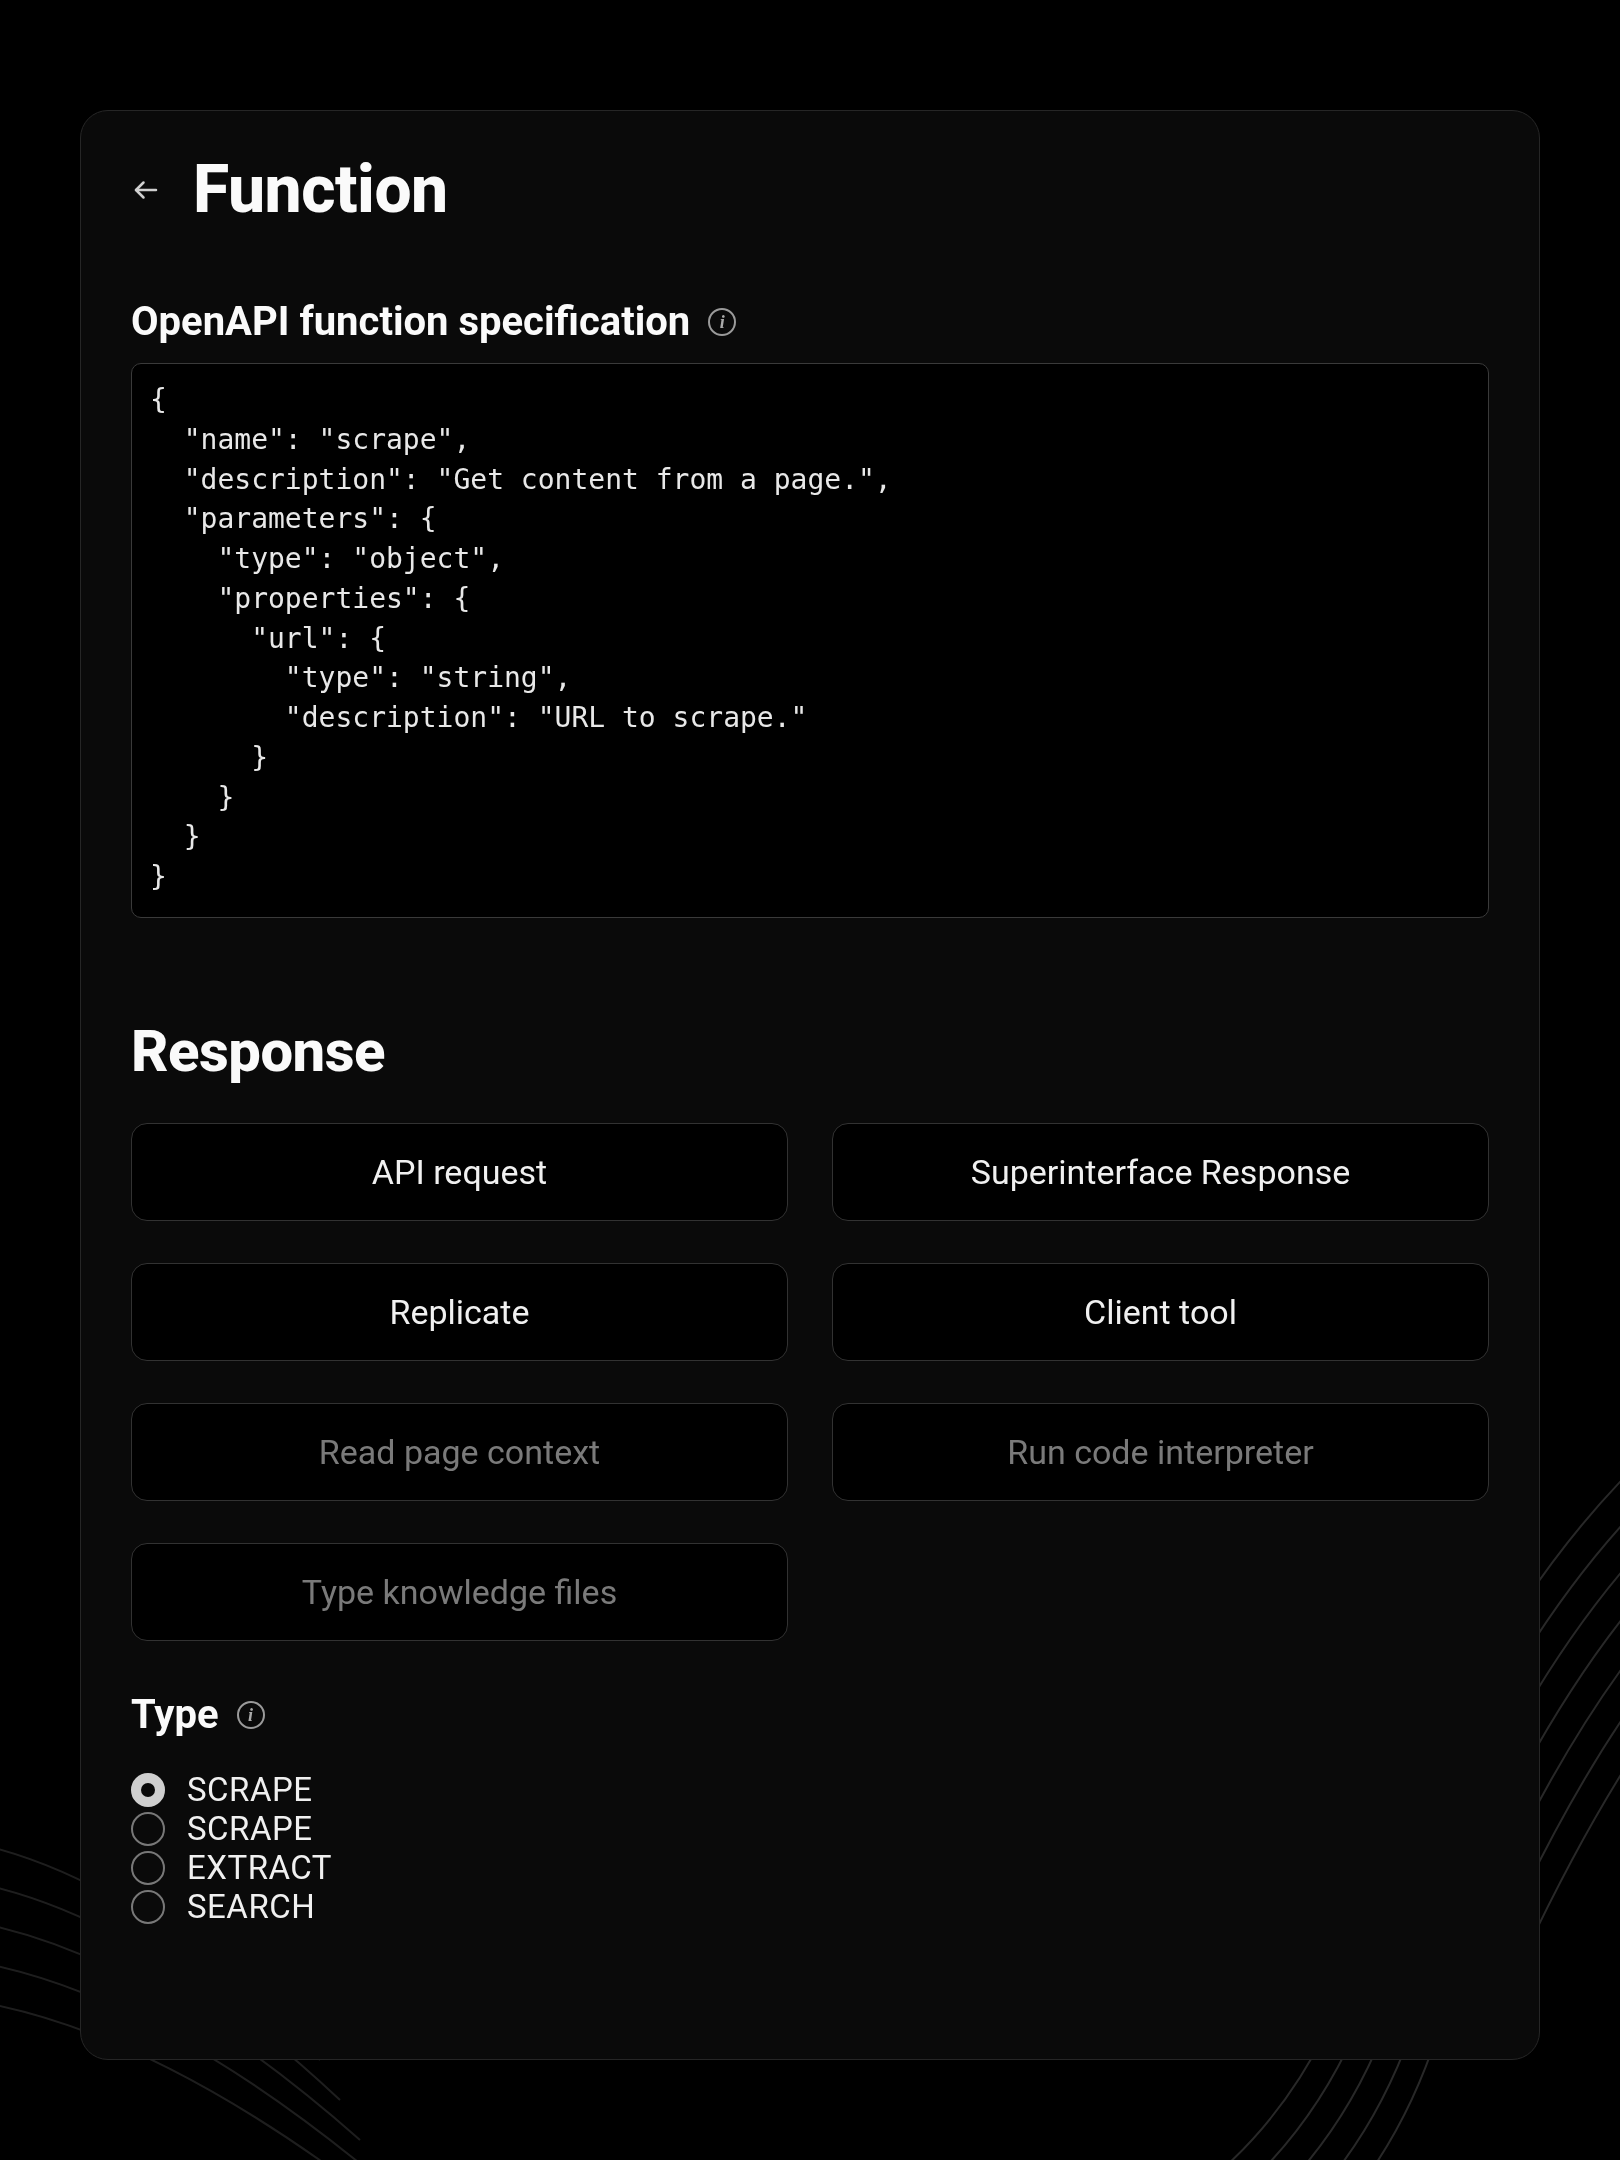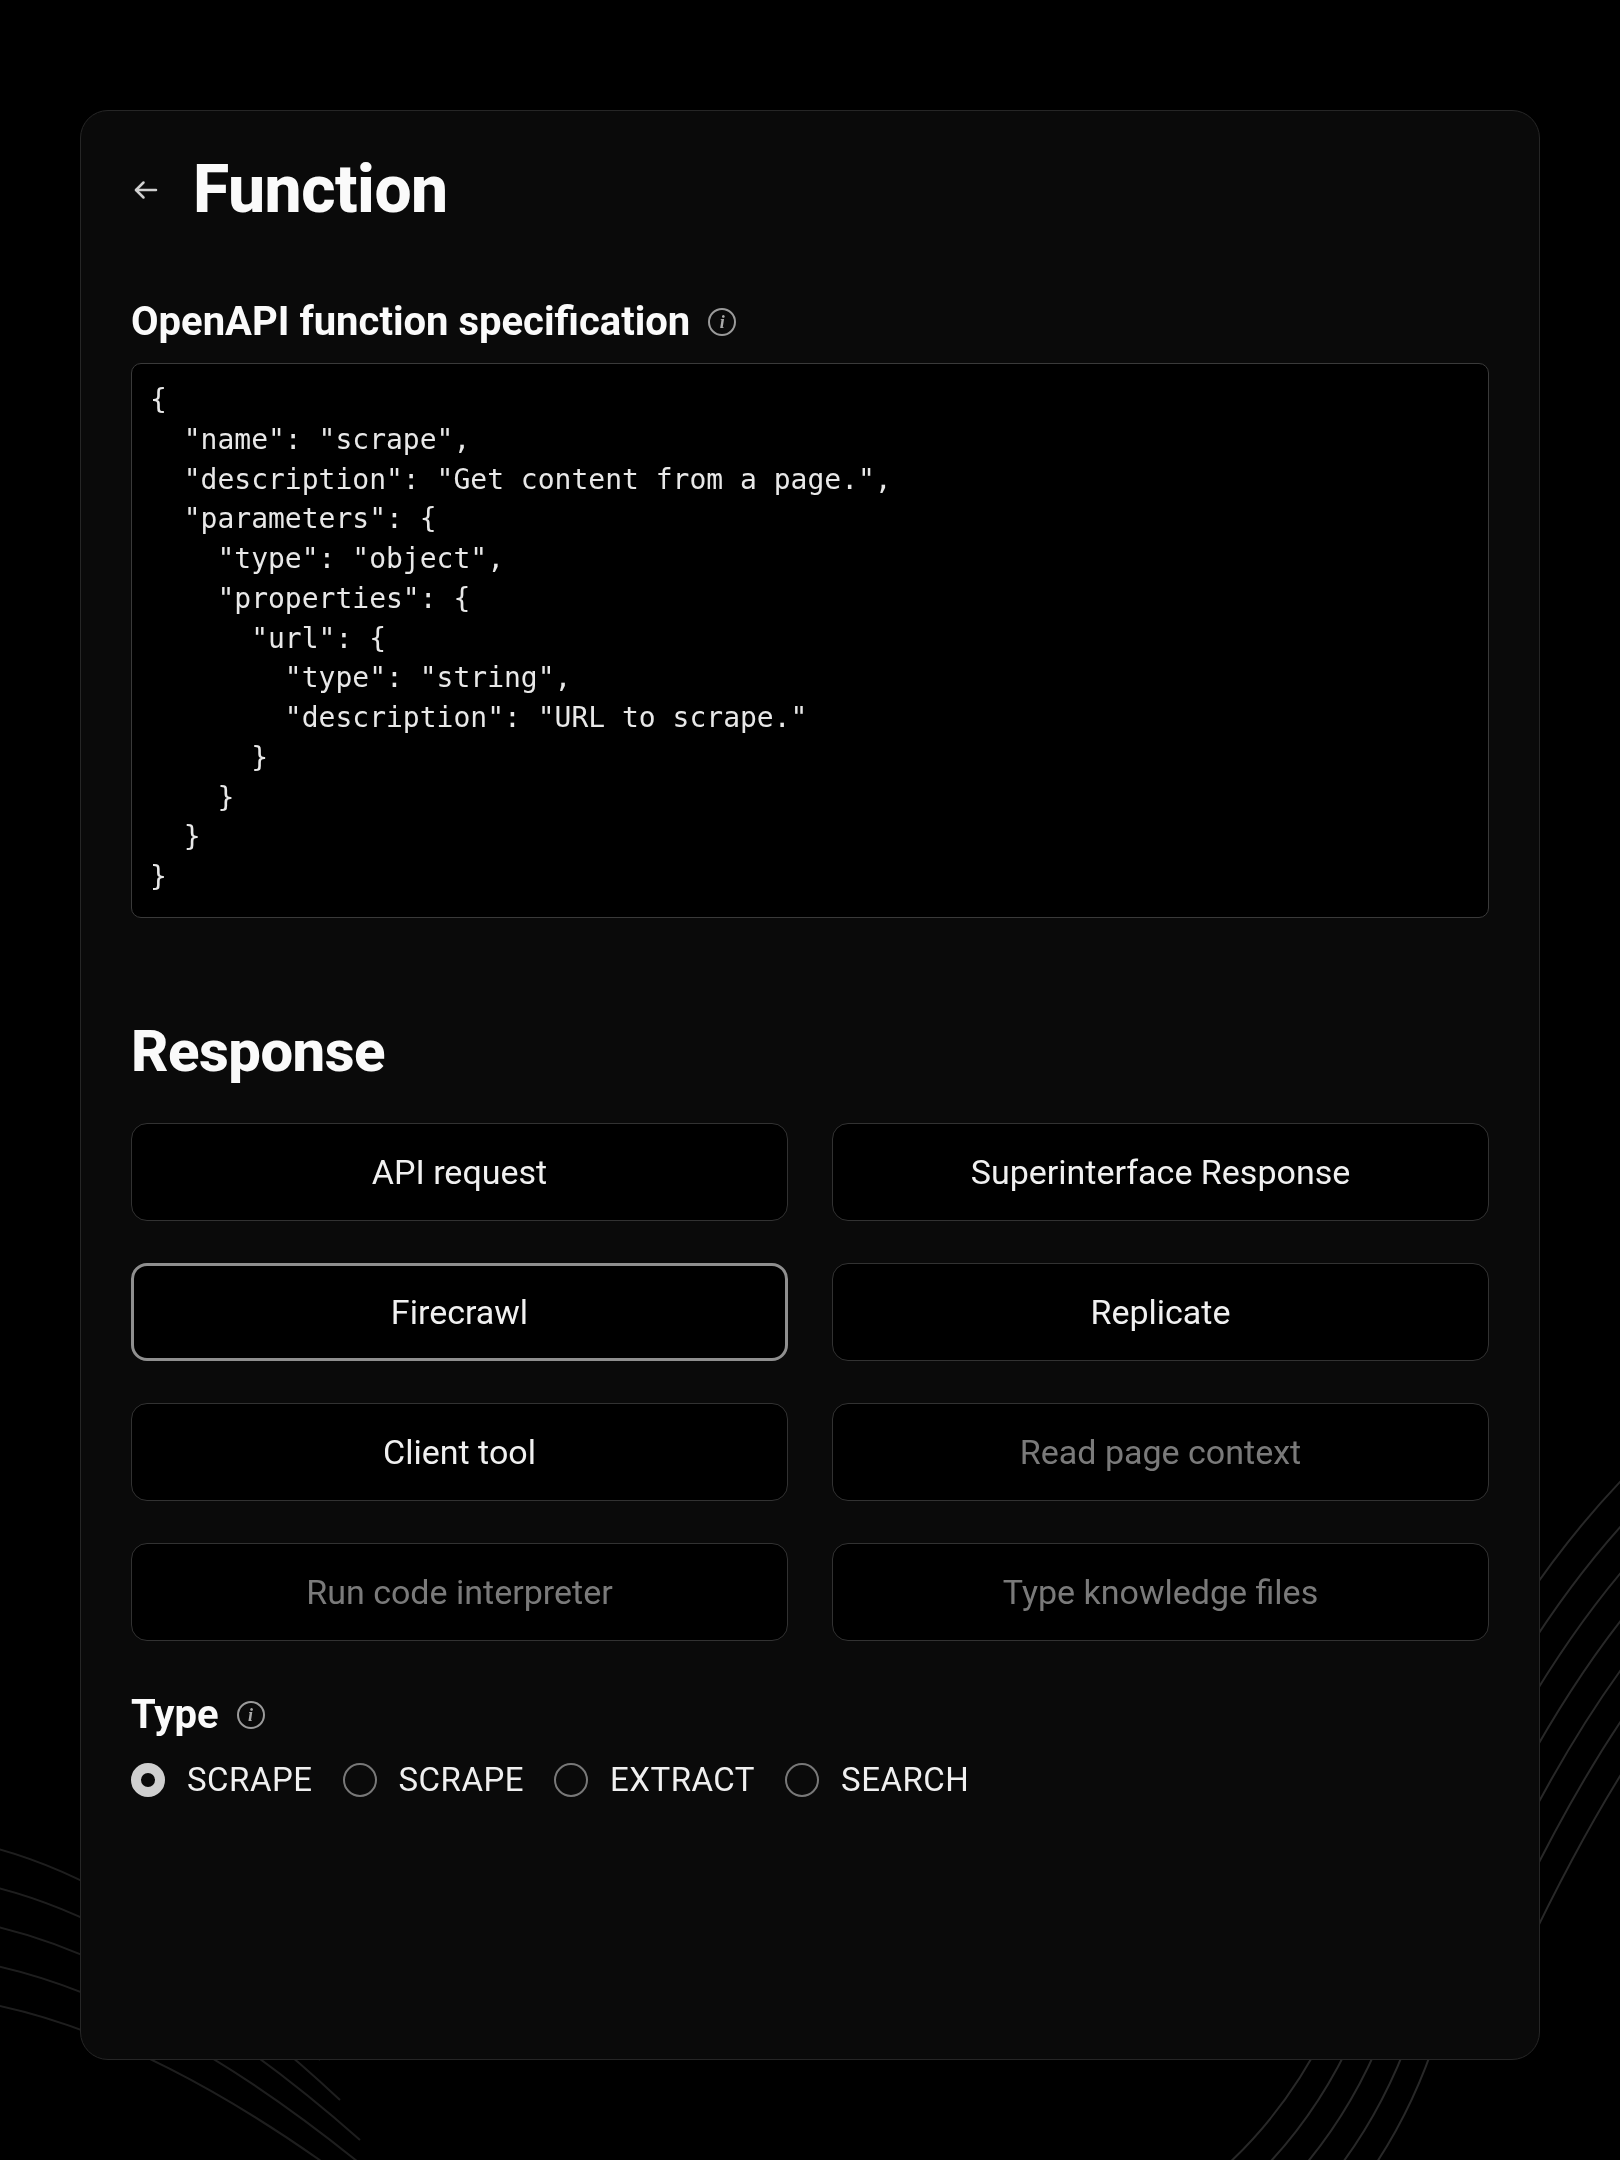--- a/index.html
+++ b/index.html
@@ -126,23 +126,22 @@
     text-align: right;
   }
   .option-btn.selected {
     border: 3px solid #8f8f8f;
   }
   .option-btn.dimmed {
     color: #7a7a7a;
   }
   .radio-list {
     display: flex;
-    flex-direction: row;
-    gap: 30px;
-    margin-top: 22px;
+    flex-direction: column;
+    margin-top: 32px;
   }
   .radio-item {
     display: flex;
     align-items: center;
     gap: 22px;
     cursor: pointer;
   }
   .radio-outer {
     width: 34px;
     height: 34px;
@@ -231,23 +230,20 @@
 
   <h2 class="section-heading">Response</h2>
 
   <div class="option-grid" id="option-grid">
       <div class="option-btn">
         <span>API request</span>
       </div>
       <div class="option-btn">
         <span>Superinterface Response</span>
       </div>
-      <div class="option-btn selected">
-        <span>Firecrawl</span>
-      </div>
       <div class="option-btn">
         <span>Replicate</span>
       </div>
       <div class="option-btn">
         <span>Client tool</span>
       </div>
       <div class="option-btn dimmed">
         <span>Read page context</span>
       </div>
       <div class="option-btn dimmed">

